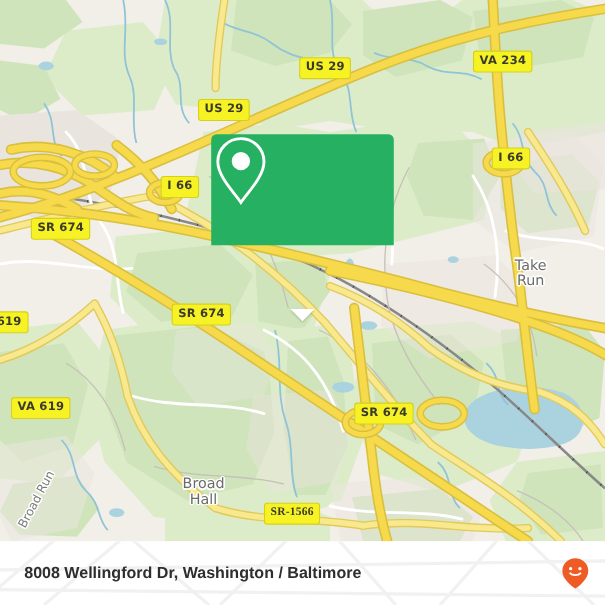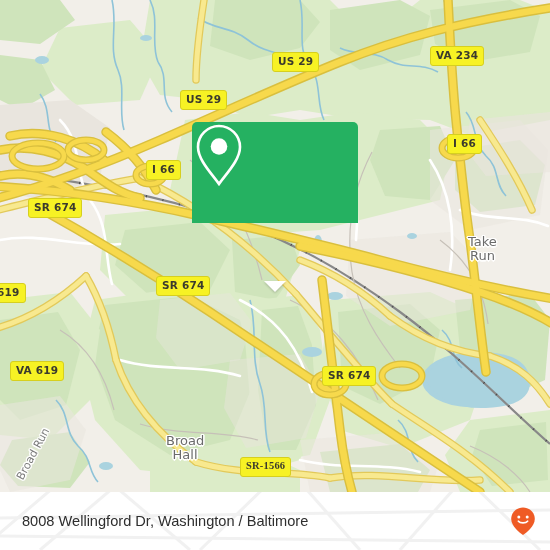--- a/index.html
+++ b/index.html
@@ -75,21 +75,21 @@
     position:absolute;left:0;bottom:0;width:550px;height:22px;
     background:rgba(255,255,255,.72);
     display:flex;align-items:center;
   }
   #osm-bar span{color:#3b3b3b;font-size:11.5px;padding-left:6px;}
 
   
   #footer{
     position:absolute;left:0;top:492px;width:550px;height:58px;
     background:#ffffff;overflow:hidden;
-    display:flex;align-items:center;
+    display:flex;align-items:center;font-weight:bold;
   }
   #footer .wm{position:absolute;left:0;top:0;opacity:1;}
   #addr{
     position:relative;z-index:2;
     padding-left:22px;color:#2e2e2e;font-size:14.6px;white-space:nowrap;
   }
   #logo{
     position:absolute;right:12px;top:50%;margin-top:-14px;z-index:2;
     display:flex;align-items:center;height:28px;
   }

